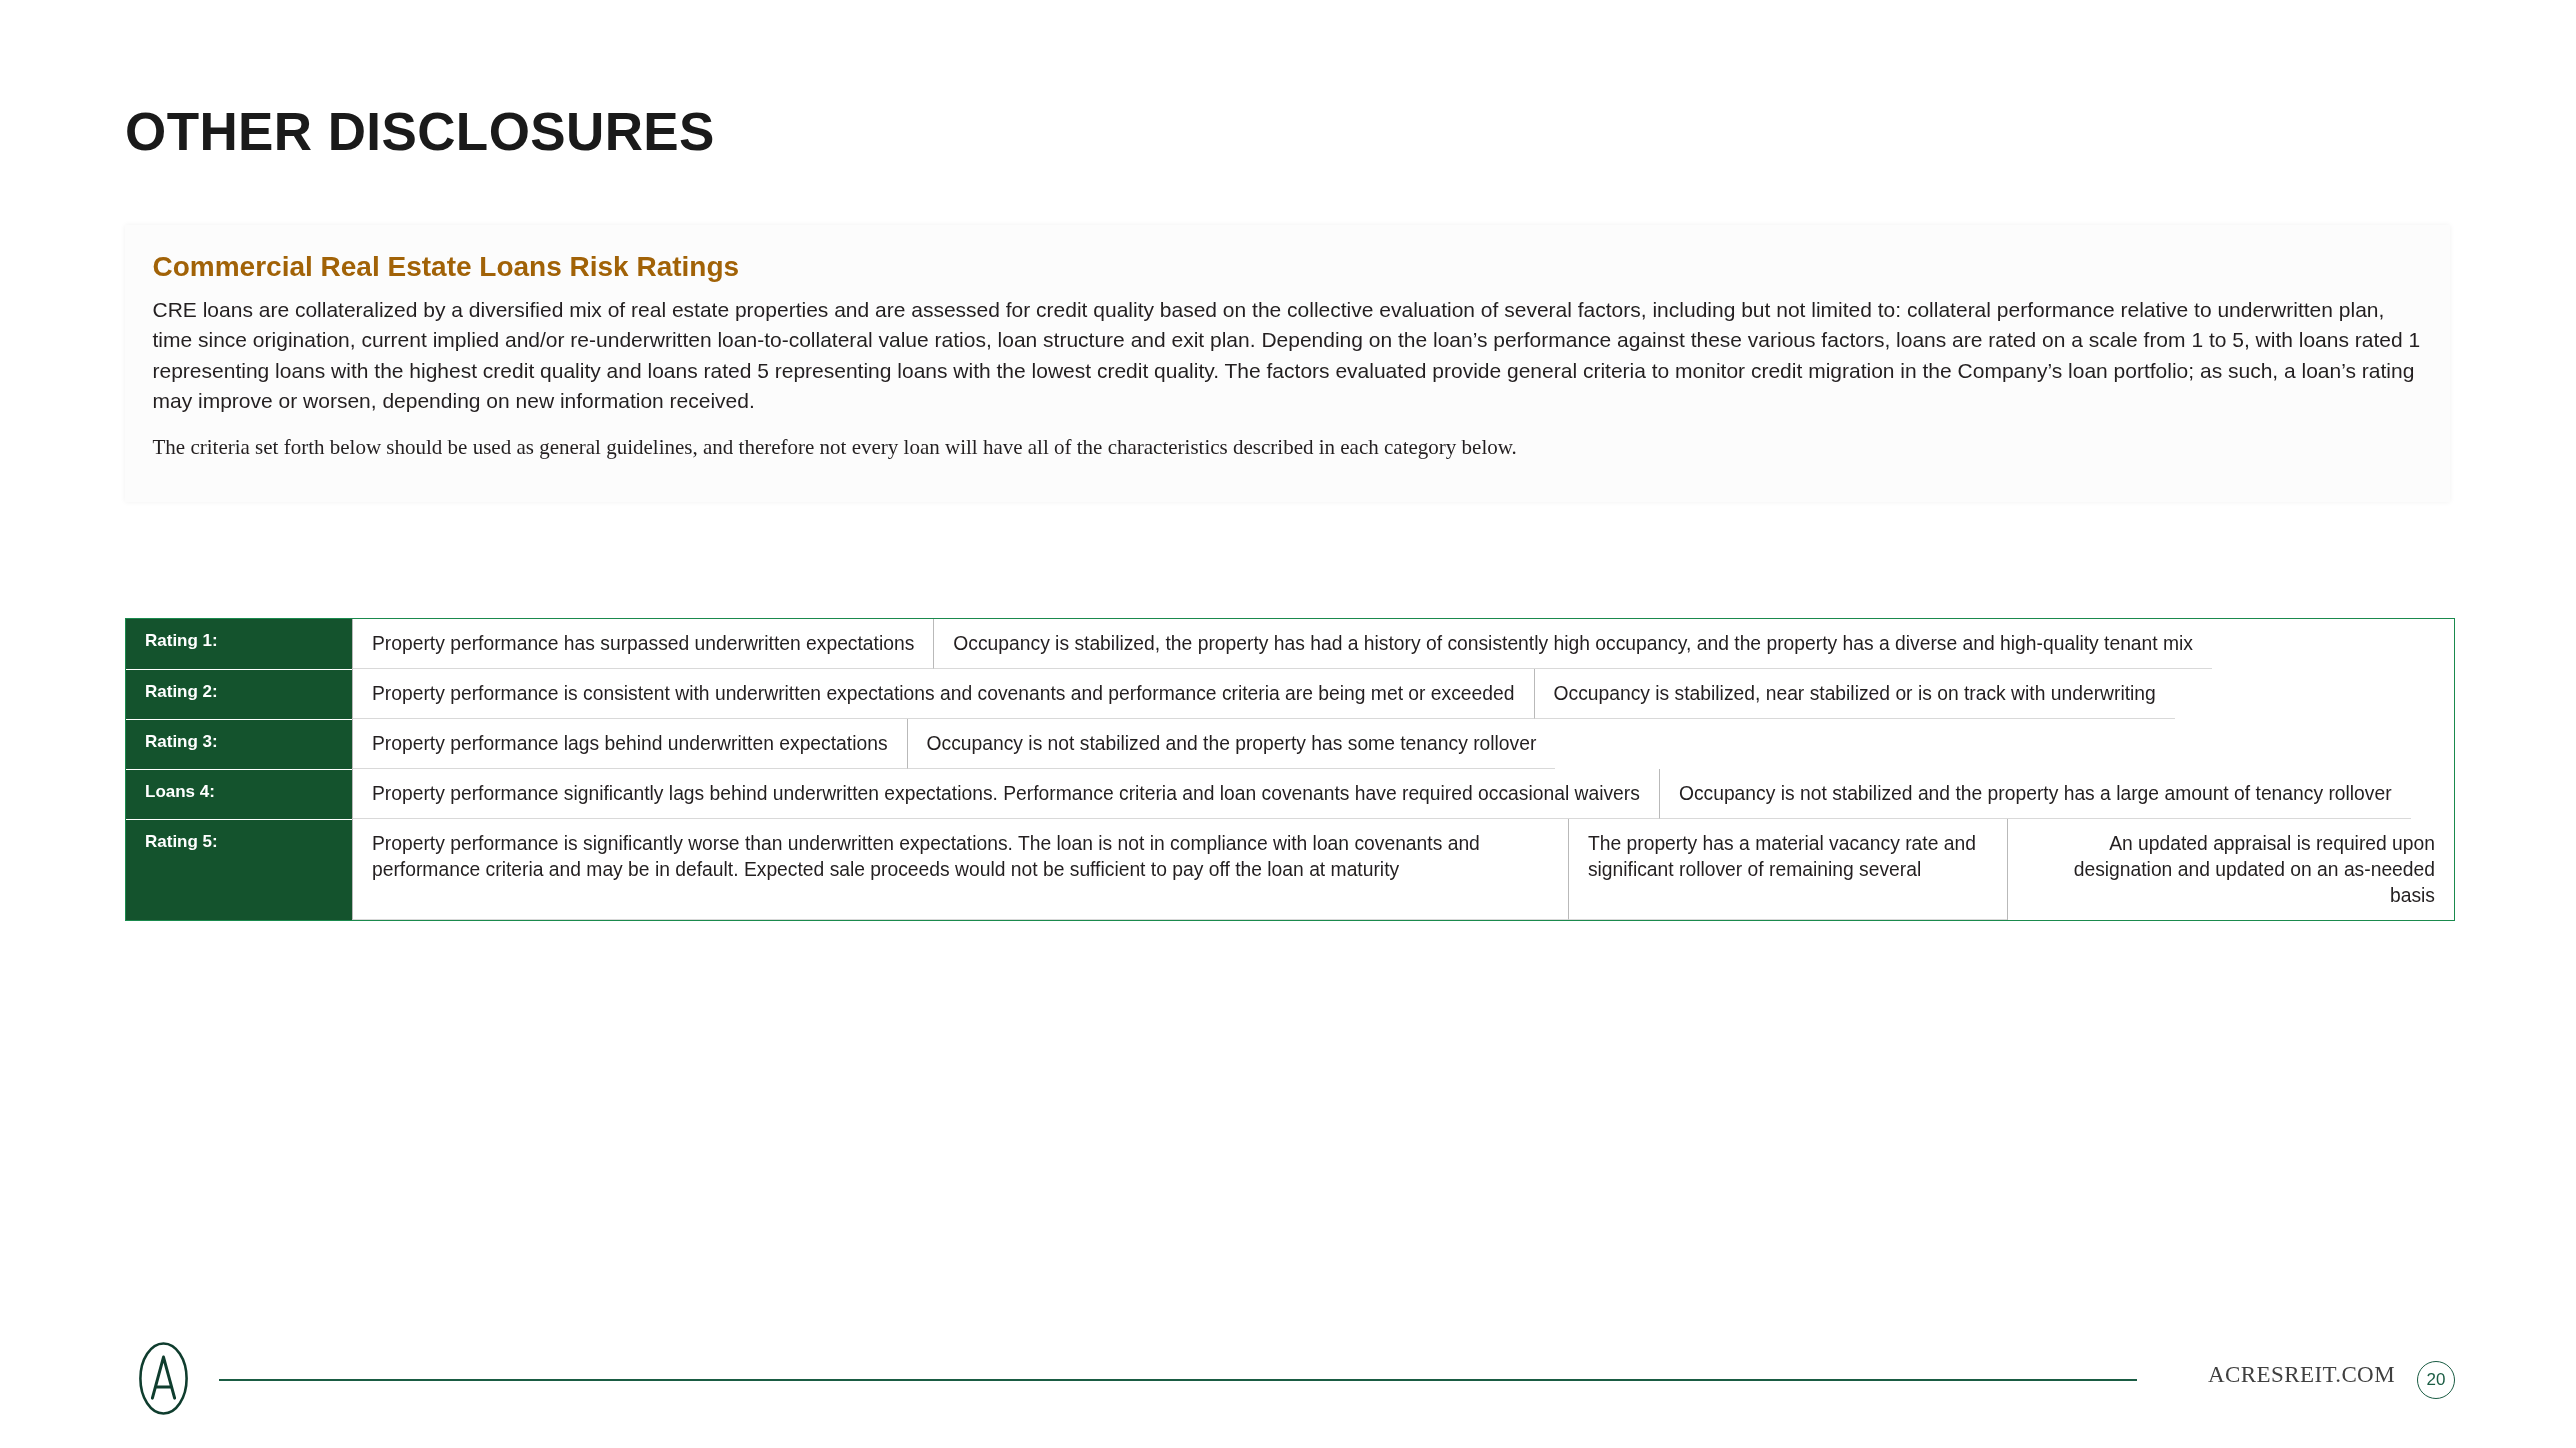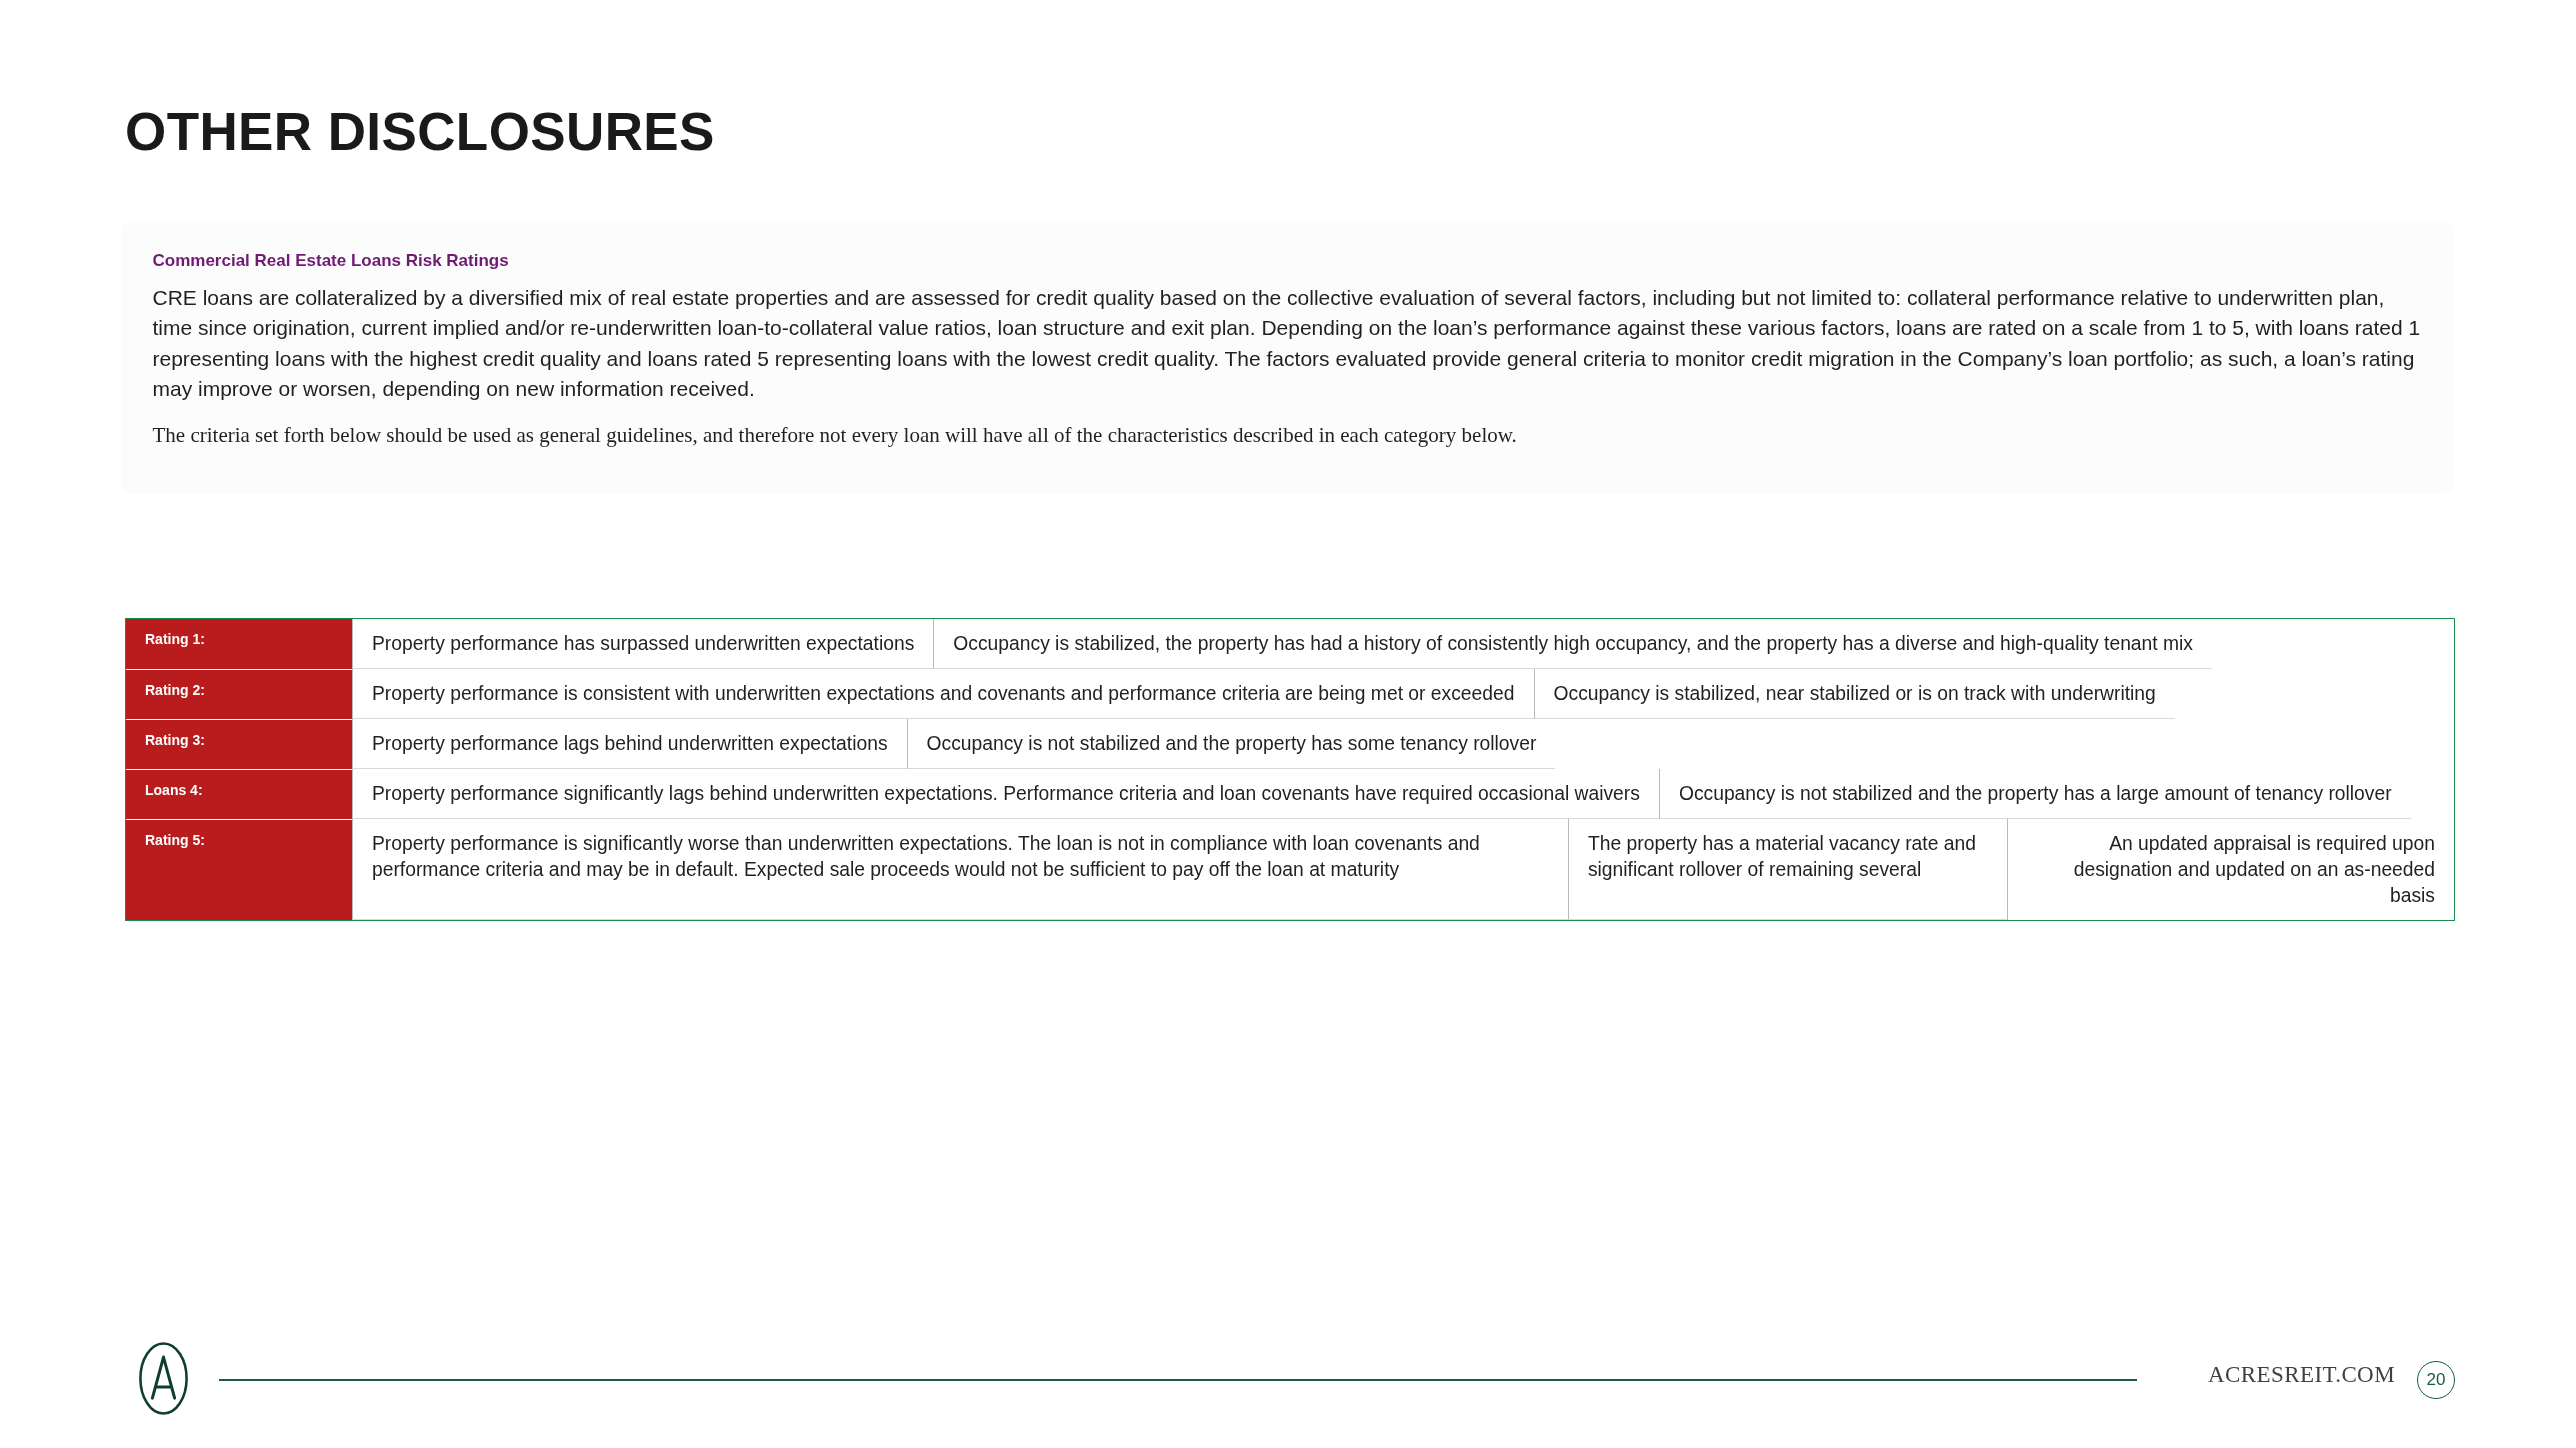--- a/index.html
+++ b/index.html
@@ -33,22 +33,22 @@
     position: absolute;
     left: 125px;
     top: 225px;
     width: 2325px;
     background: #fcfcfc;
     box-shadow: 0 0 5.2px rgba(0,0,0,0.06);
     padding: 19px 27.5px 22px 27.5px;
     box-sizing: border-box;
   }
   .intro-heading {
-    color: #701a75;
-    font-size: 17px;
+    color: #a16207;
+    font-size: 28px;
     font-weight: bold;
     margin: 6.9px 0 12px 0;
   }
   .intro-p {
     font-size: 21px;
     line-height: 1.45;
     color: #231f20;
     margin: 0 0 15.5px 0;
   }
   .intro-p:last-child { margin-bottom: 17px; font-family: Liberation Serif, serif; }
@@ -66,23 +66,23 @@
     display: flex;
     align-items: stretch;
   }
   .rating-block + .rating-block .rating-label-cell {
     border-top: 1.7px solid #ffffff;
     padding-left: 19px;
   }
   .rating-label-cell {
     width: 226px;
     min-width: 226px;
-    background: #b91c1c;
+    background: #14532d;
     color: #ffffff;
-    font-size: 14px;
+    font-size: 17px;
     font-weight: bold;
     padding: 12px 0 0 19px;
     box-sizing: border-box;
   }
   .rating-rows {
     flex: 1;
     display: flex;
   }
   .rating-row {
     border-bottom: 0.9px solid #d9d9d9;

